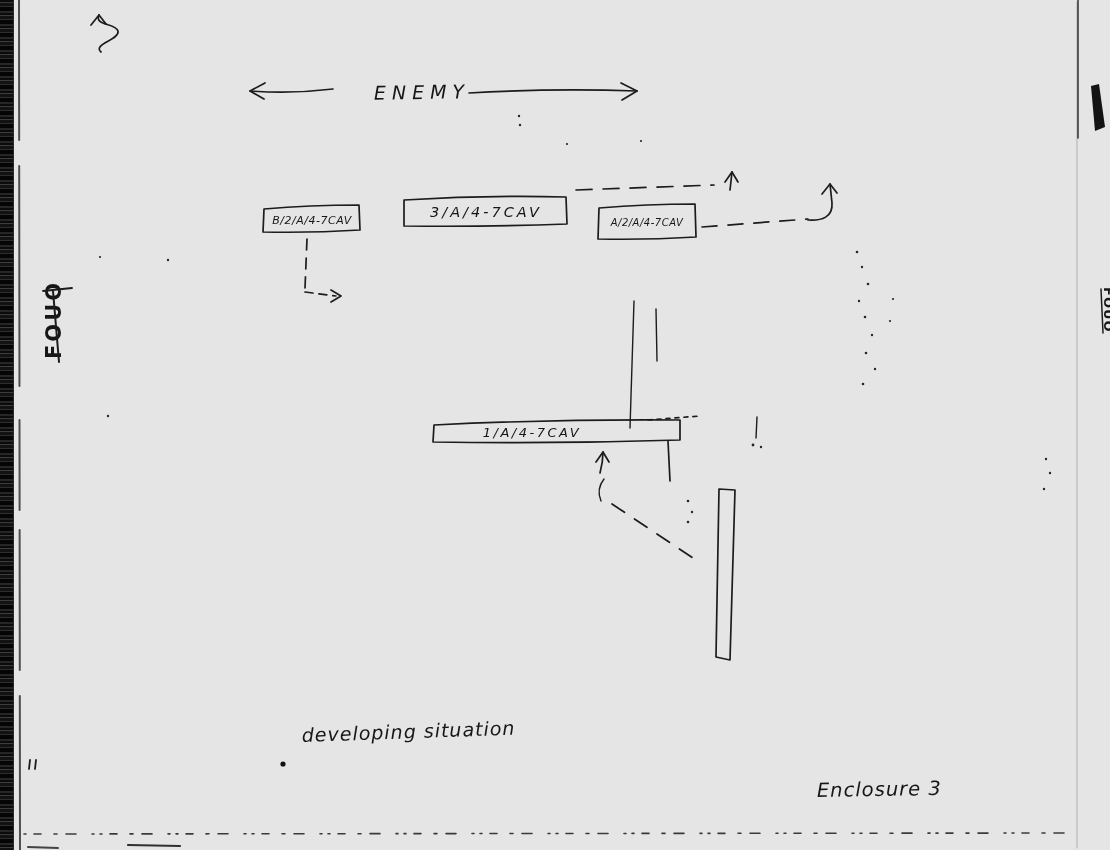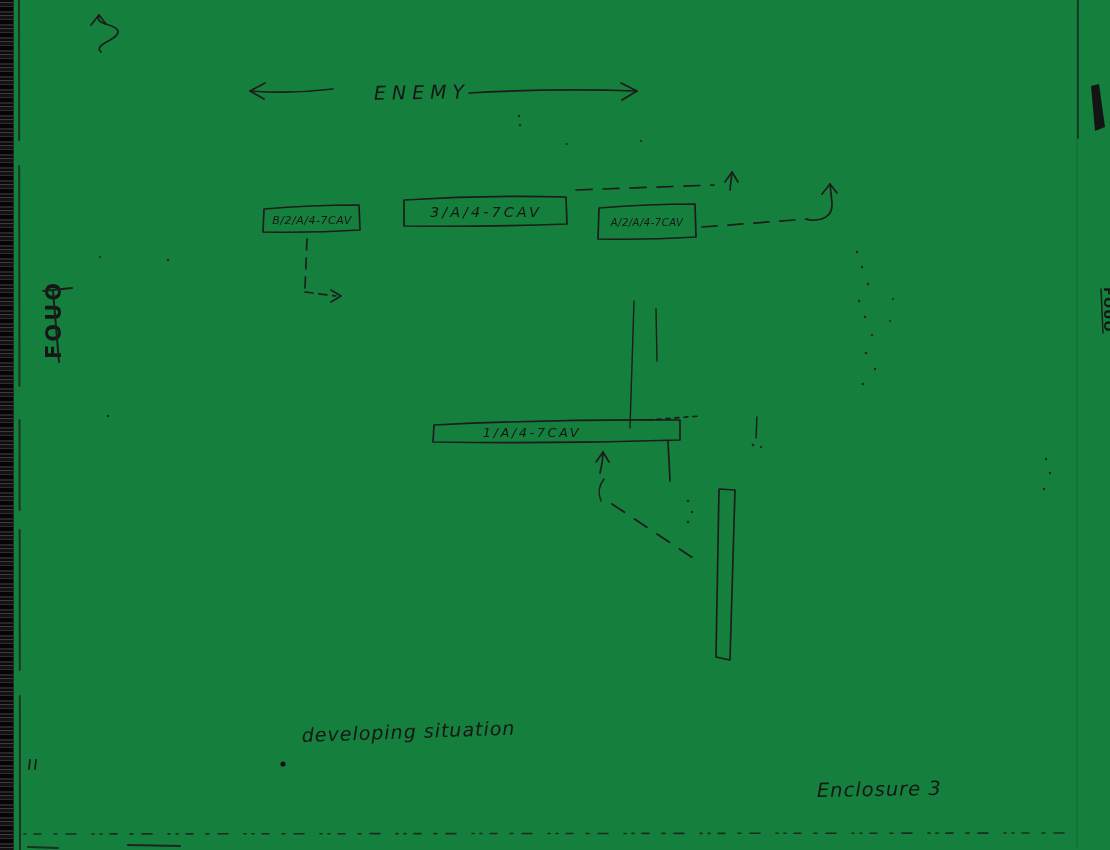--- a/index.html
+++ b/index.html
@@ -1,18 +1,18 @@
 <!DOCTYPE html>
 <html><head>
 <meta charset="utf-8">
 <style>
   html,body{margin:0;padding:0;background:#9a9a9a;}
   .page{
     position:relative;width:1110px;height:850px;margin:0 auto;
-    background:#15803d;overflow:hidden;
+    background:#e5e5e5;overflow:hidden;
     font-family:"DejaVu Sans",sans-serif;
   }
   .scan-edge-left{
     position:absolute;left:0;top:0;width:13px;height:100%;
     background:repeating-linear-gradient(180deg,
       #0b0b0b 0 2px,#3c3c3c 2px 3px,#121212 3px 6px,
       #2e2e2e 6px 7px,#050505 7px 11px,#262626 11px 13px);
     border-right:1px solid #2a2a2a;
   }
   svg.sketch{position:absolute;left:0;top:0;}

